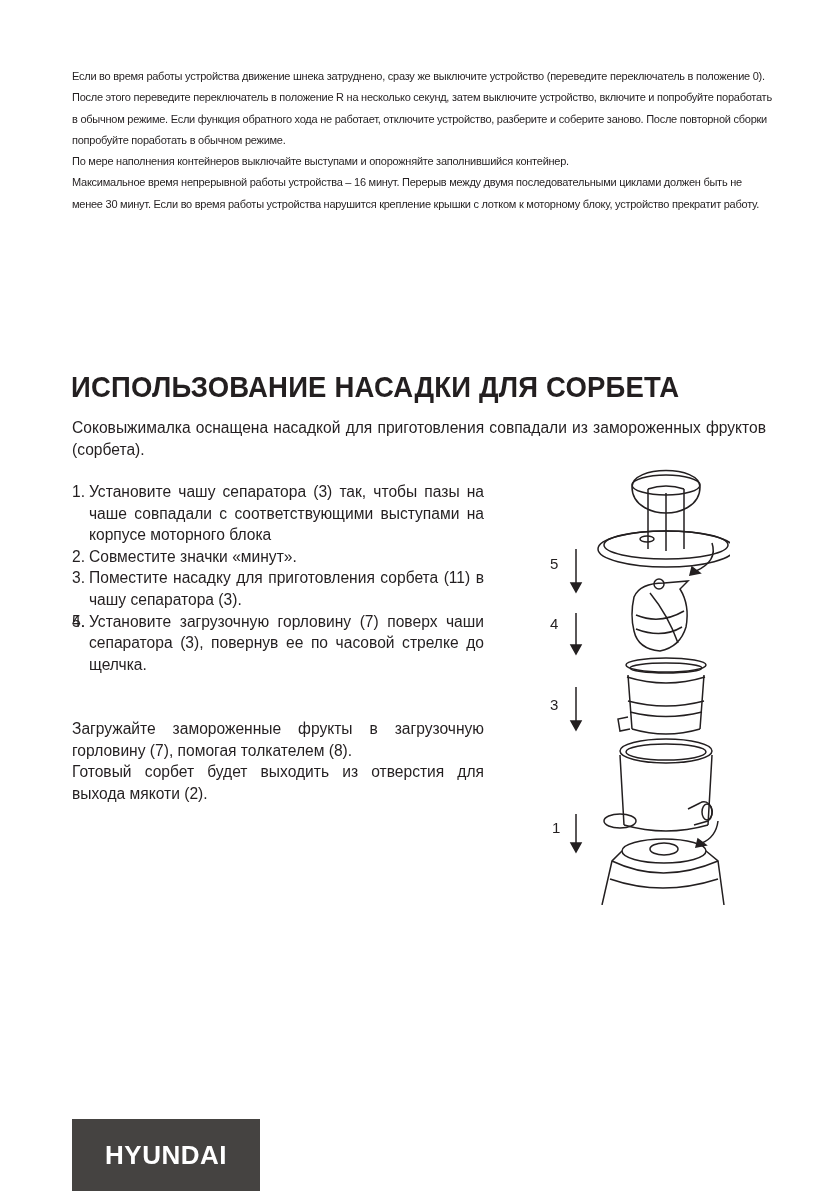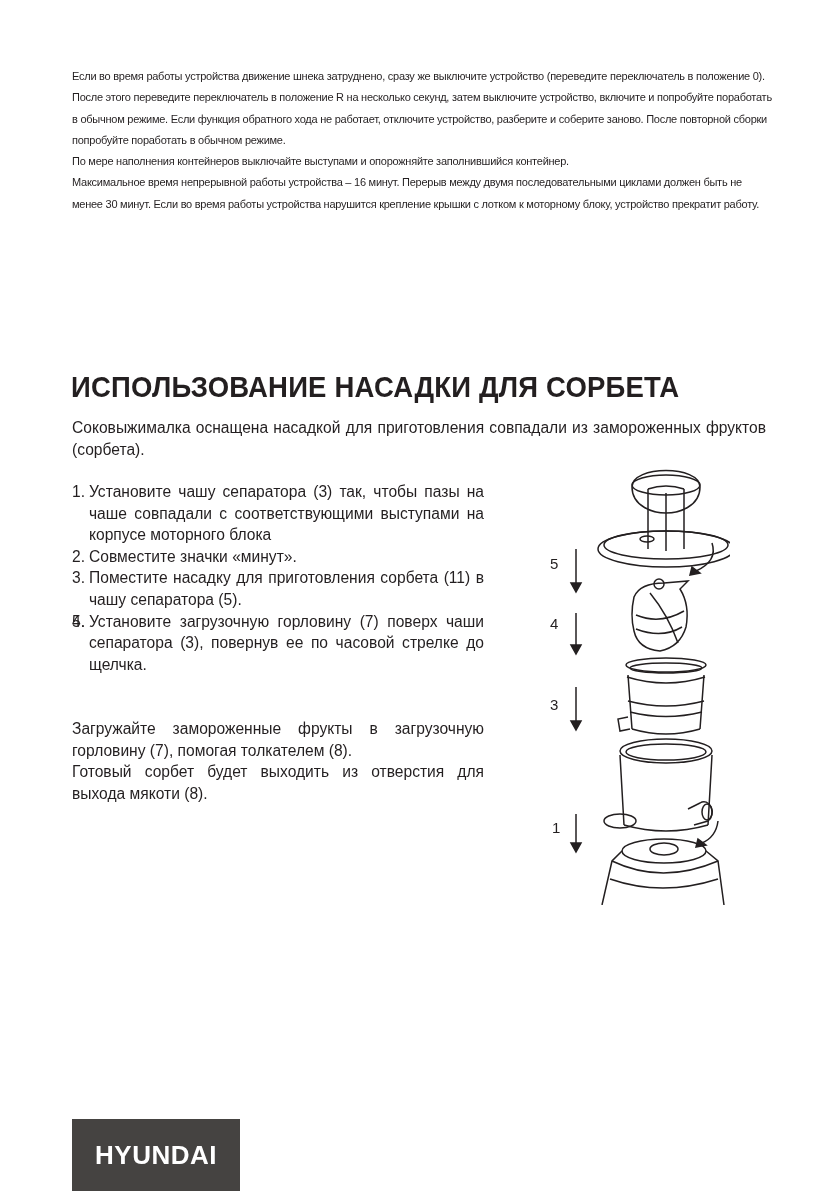--- a/index.html
+++ b/index.html
@@ -15,49 +15,49 @@
             text-align: justify; text-align-last: left; margin: 0; }
     .steps { position: absolute; left: 72px; top: 481px; width: 412px; margin: 0; padding: 0; list-style: none;
              font-size: 15.6px; line-height: 21.6px; }
     .steps li { position: relative; padding-left: 17px; text-align: justify; }
     .steps li .num { position: absolute; left: 0; top: 0; }
     .tail { position: absolute; left: 72px; top: 718px; width: 412px; font-size: 15.6px; line-height: 21.6px;
             text-align: justify; margin: 0; }
     .tail p { margin: 0; }
     .diagram { position: absolute; left: 540px; top: 465px; width: 190px; height: 440px; }
     .step-label { position: absolute; font-size: 15px; color: #231f20; }
-    .logo { position: absolute; left: 72px; top: 1119px; width: 168px; height: 72px; background: #454341;
+    .logo { position: absolute; left: 72px; top: 1119px; width: 188px; height: 72px; background: #454341;
             display: flex; align-items: center; justify-content: center; }
     .logo span { color: #ffffff; font-weight: 700; font-size: 26px; letter-spacing: 0.5px;
                  font-family: "Liberation Sans", sans-serif; }
   </style>
 </head>
 <body>
 
 <div class="para intro-block">
   <div>Если во время работы устройства движение шнека затруднено, сразу же выключите устройство (переведите переключатель в положение 0). После этого переведите переключатель в положение R на несколько секунд, затем выключите устройство, включите и попробуйте поработать в обычном режиме. Если функция обратного хода не работает, отключите устройство, разберите и соберите заново. После повторной сборки попробуйте поработать в обычном режиме.</div>
   <div>По мере наполнения контейнеров выключайте выступами и опорожняйте заполнившийся контейнер.</div>
   <div>Максимальное время непрерывной работы устройства – 16 минут. Перерыв между двумя последовательными циклами должен быть не менее 30 минут. Если во время работы устройства нарушится крепление крышки с лотком к моторному блоку, устройство прекратит работу.</div>
 </div>
 
 <h1 class="h1">ИСПОЛЬЗОВАНИЕ НАСАДКИ ДЛЯ СОРБЕТА</h1>
 
 <p class="lead">Соковыжималка оснащена насадкой для приготовления совпадали из замороженных фруктов (сорбета).</p>
 
 <ol class="steps">
   <li><span class="num">1.</span><span>Установите чашу сепаратора (3) так, чтобы пазы на чаше совпадали с соответствующими выступами на корпусе моторного блока</span></li>
   <li><span class="num">2.</span><span>Совместите значки «минут».</span></li>
-  <li><span class="num">3.</span><span>Поместите насадку для приготовления сорбета (11) в чашу сепаратора (5).</span></li>
+  <li><span class="num">3.</span><span>Поместите насадку для приготовления сорбета (11) в чашу сепаратора (3).</span></li>
   <li><span class="num">4.</span></li>
   <li><span class="num">5.</span><span>Установите загрузочную горловину (7) поверх чаши сепаратора (3), повернув ее по часовой стрелке до щелчка.</span></li>
 </ol>
 
 <div class="tail">
   <p>Загружайте замороженные фрукты в загрузочную горловину (7), помогая толкателем (8).</p>
-  <p>Готовый сорбет будет выходить из отверстия для выхода мякоти (8).</p>
+  <p>Готовый сорбет будет выходить из отверстия для выхода мякоти (2).</p>
 </div>
 
 <div class="diagram">
   <span class="step-label" style="left:10px;top:90px;">5</span>
   <span class="step-label" style="left:10px;top:150px;">4</span>
   <span class="step-label" style="left:10px;top:231px;">3</span>
   <span class="step-label" style="left:12px;top:354px;">1</span>
 
   <svg width="190" height="440" viewBox="0 0 190 440" style="position:absolute;left:0;top:0;" fill="none" stroke="#231f20" stroke-width="1.5">
     <g>

